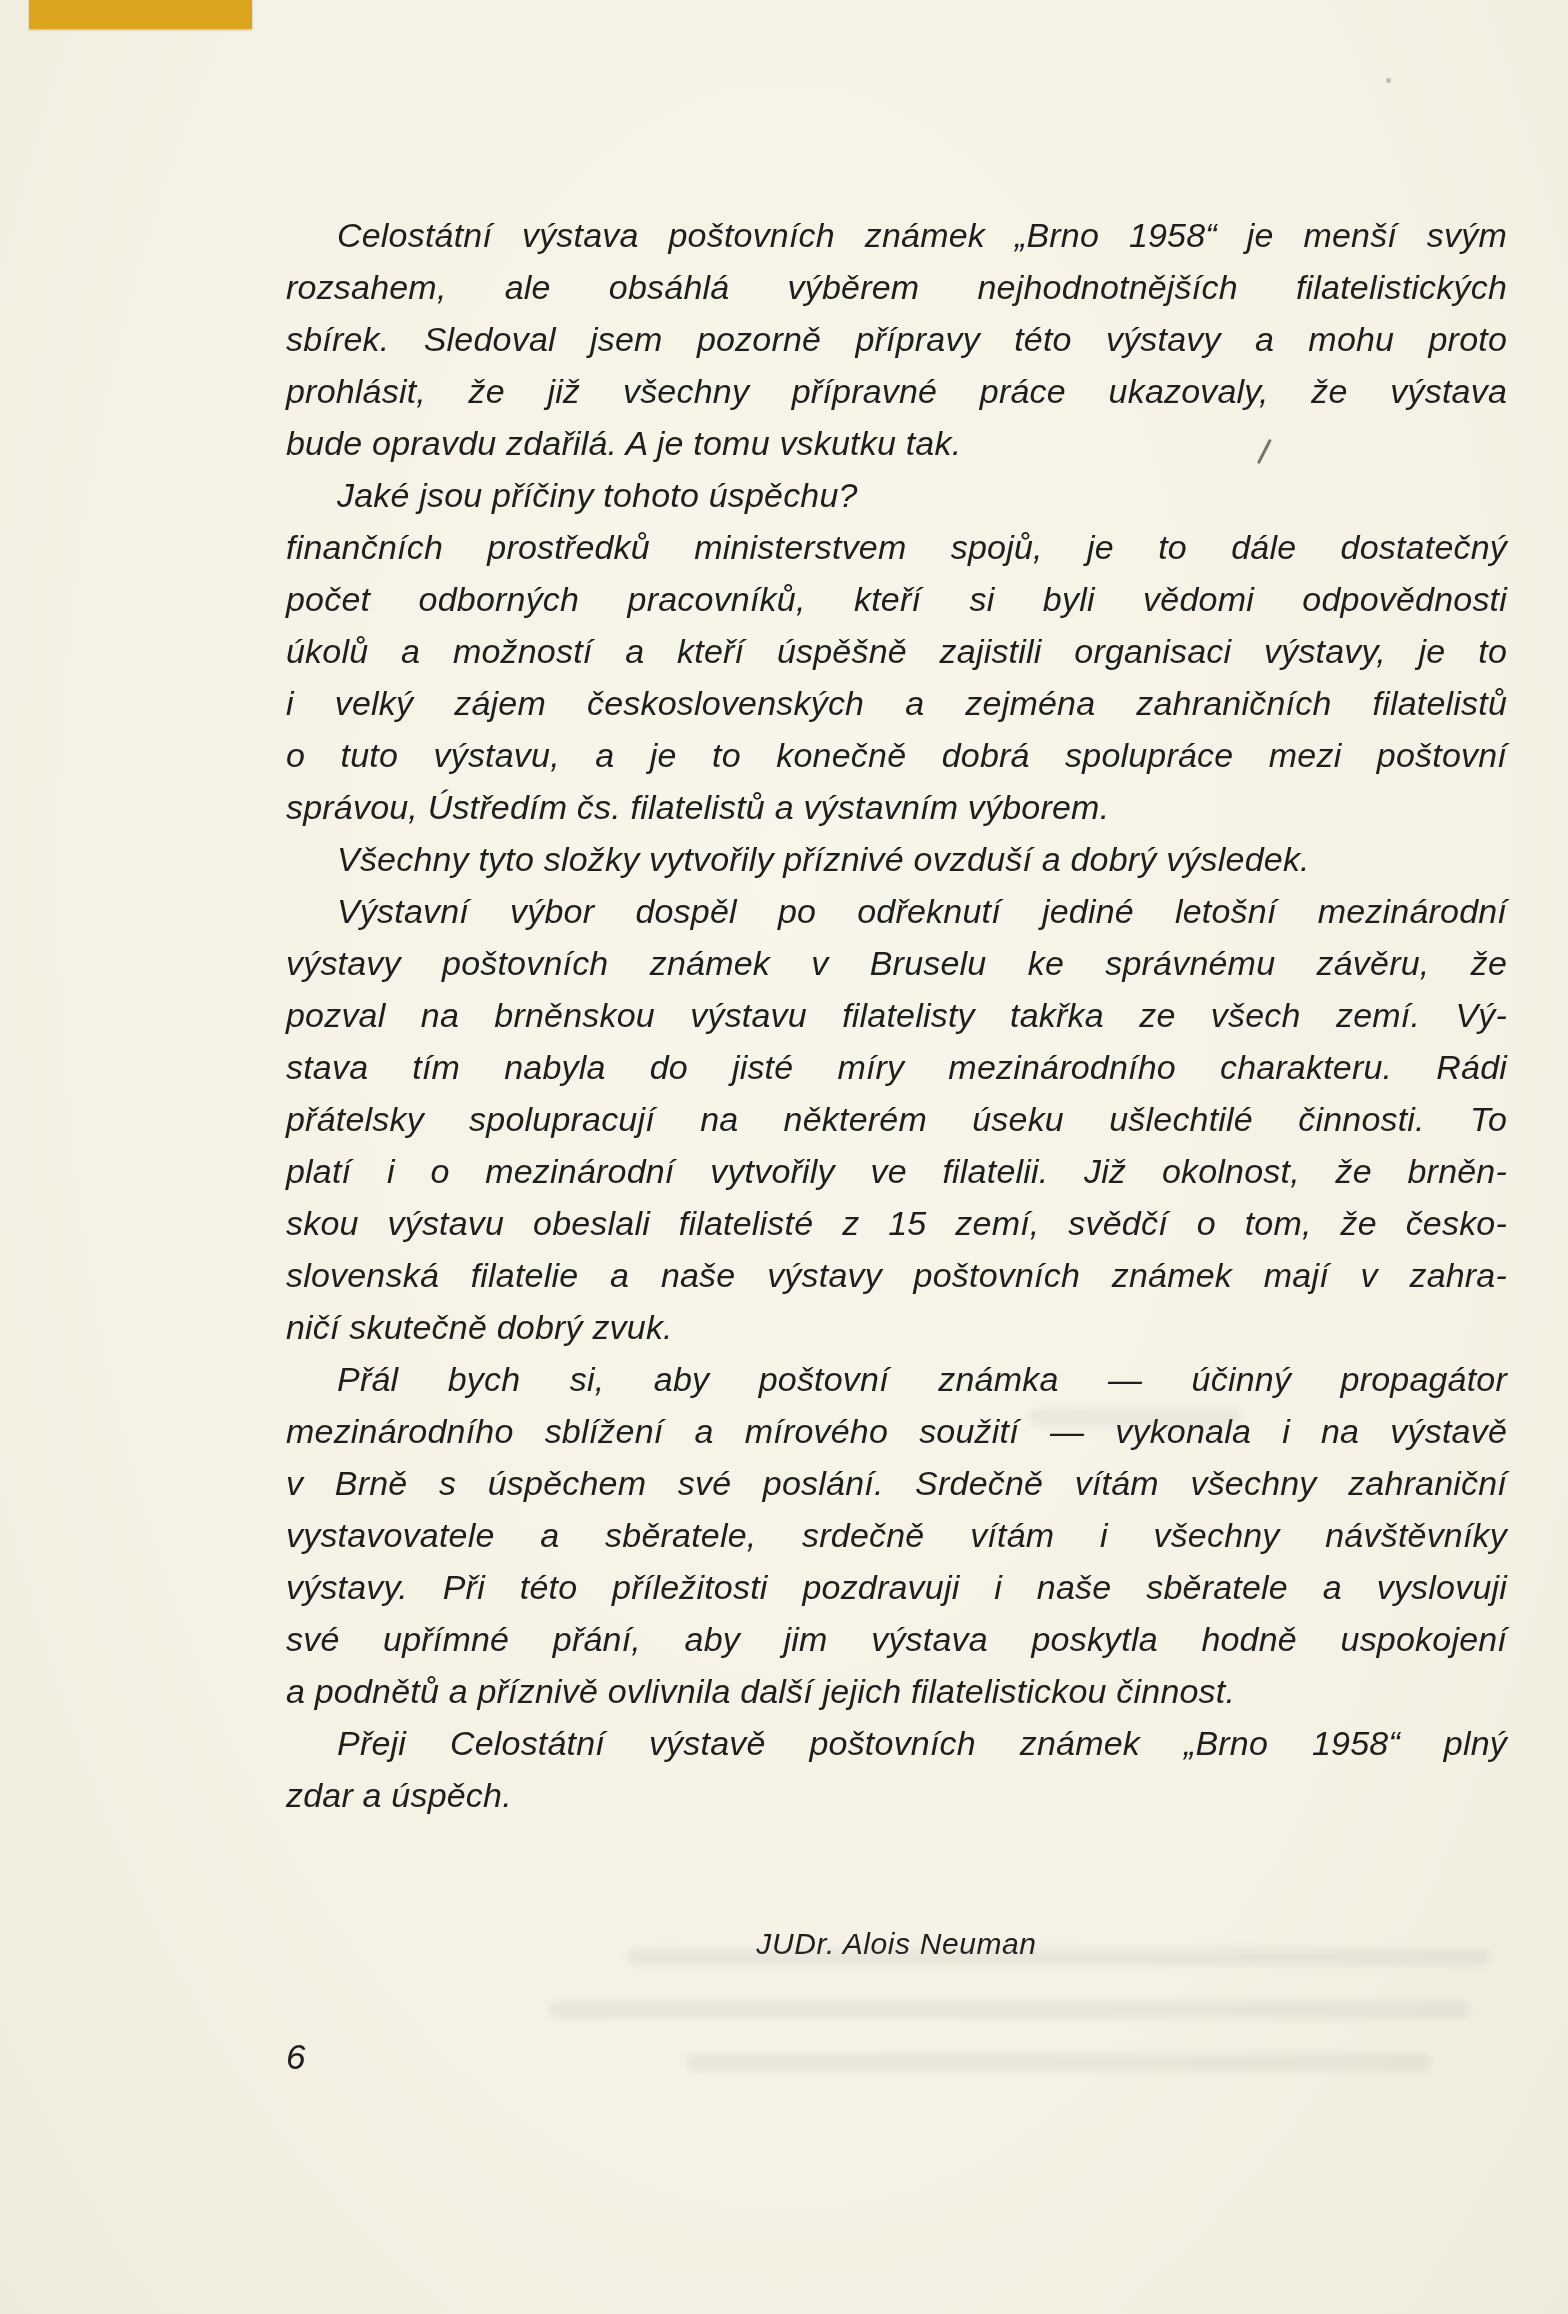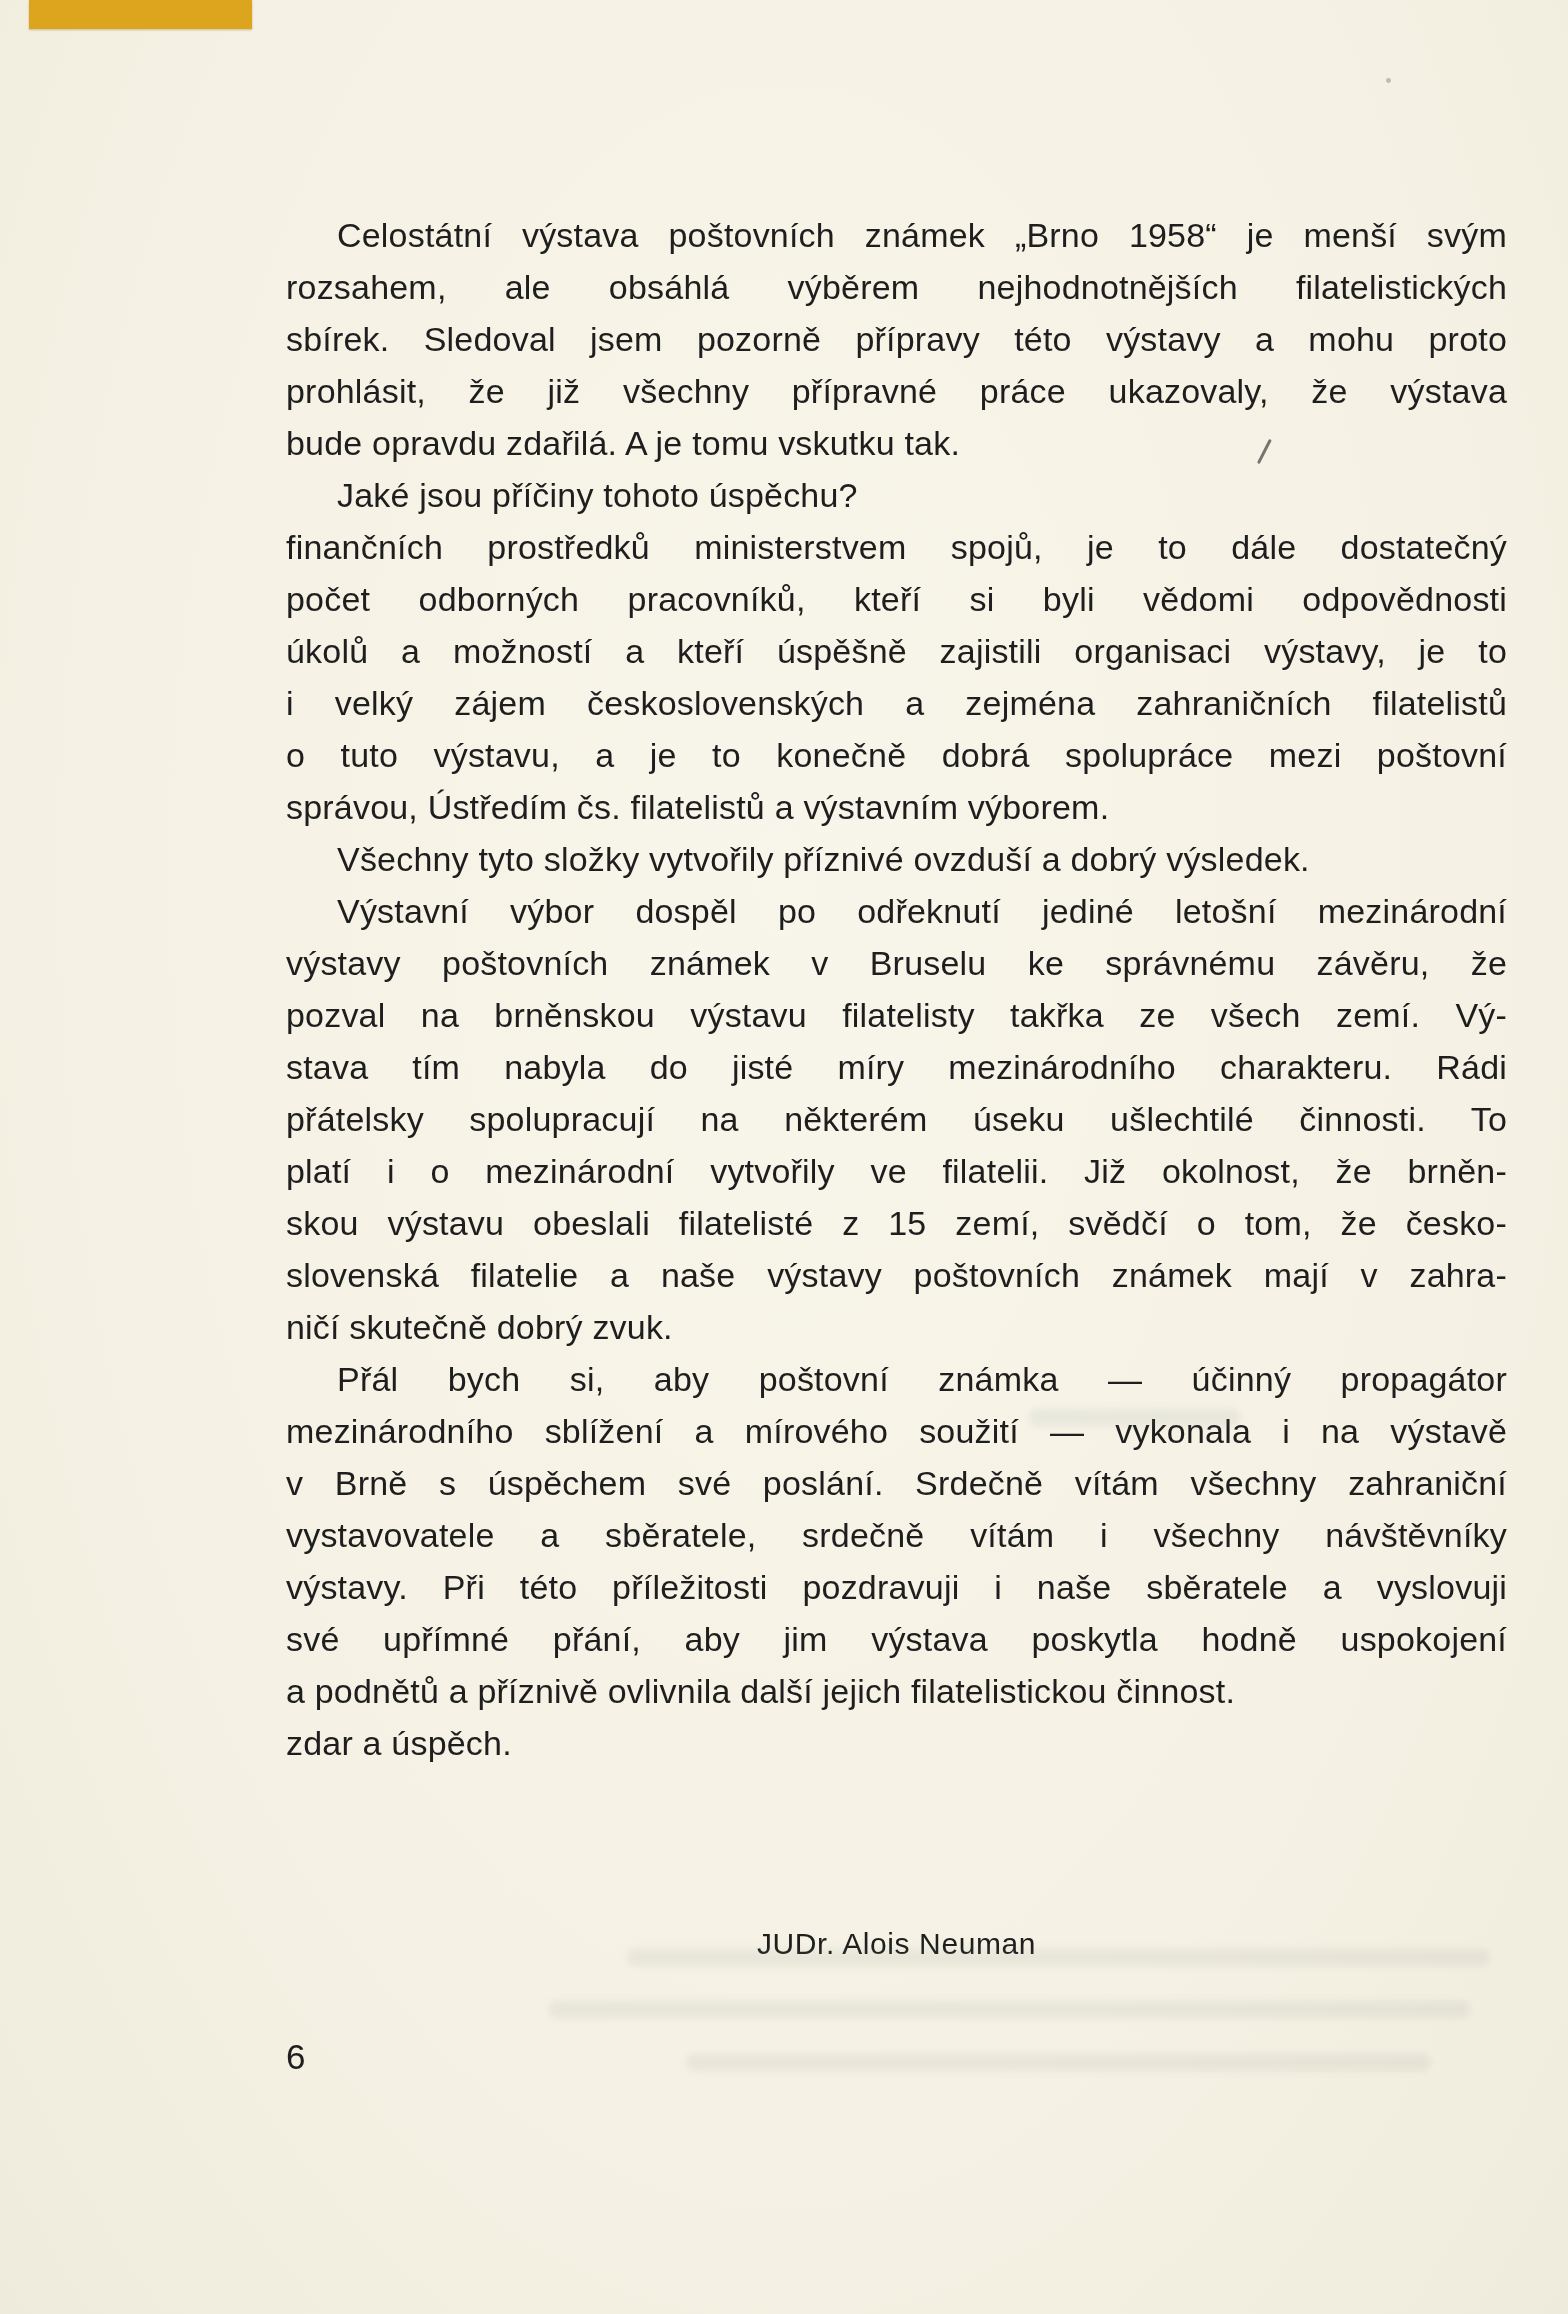--- a/index.html
+++ b/index.html
@@ -12,20 +12,21 @@
     position: relative;
     overflow: hidden;
     font-family: "Liberation Sans", "DejaVu Sans", sans-serif;
     color: var(--ink, #1e1e1e);
     background: var(--paper, #f5f1e4);
   }
   .page {
     position: absolute;
     inset: 0;
     background: radial-gradient(ellipse at 50% 38%, #f8f5ea 0%, #f5f1e4 62%, #efebdc 100%);
+    font-style: italic;
   }
   .corner-bar {
     position: absolute;
     top: 0;
     left: 29px;
     width: 223px;
     height: 29px;
     background: var(--corner-bar, #dda51e);
     box-shadow: 0 1px 2px rgba(120,90,10,0.35);
   }
@@ -137,20 +138,21 @@
       <div class="para">
         <div class="line indent just">Přál bych si, aby poštovní známka — účinný propagátor</div>
         <div class="line just">mezinárodního sblížení a mírového soužití — vykonala i na výstavě</div>
         <div class="line just">v Brně s úspěchem své poslání. Srdečně vítám všechny zahraniční</div>
         <div class="line just">vystavovatele a sběratele, srdečně vítám i všechny návštěvníky</div>
         <div class="line just">výstavy. Při této příležitosti pozdravuji i naše sběratele a vyslovuji</div>
         <div class="line just">své upřímné přání, aby jim výstava poskytla hodně uspokojení</div>
         <div class="line">a podnětů a příznivě ovlivnila další jejich filatelistickou činnost.</div>
       </div>
       <div class="para">
+        <div class="line indent just">Přeji Celostátní výstavě poštovních známek „Brno 1958“ plný</div>
         <div class="line">zdar a úspěch.</div>
       </div>
     </div>
 
   <div class="signature">JUDr. Alois Neuman</div>
 
   <div class="page-number">6</div>
 
   <div class="stray-mark"></div>
   <div class="scan-speck"></div>

